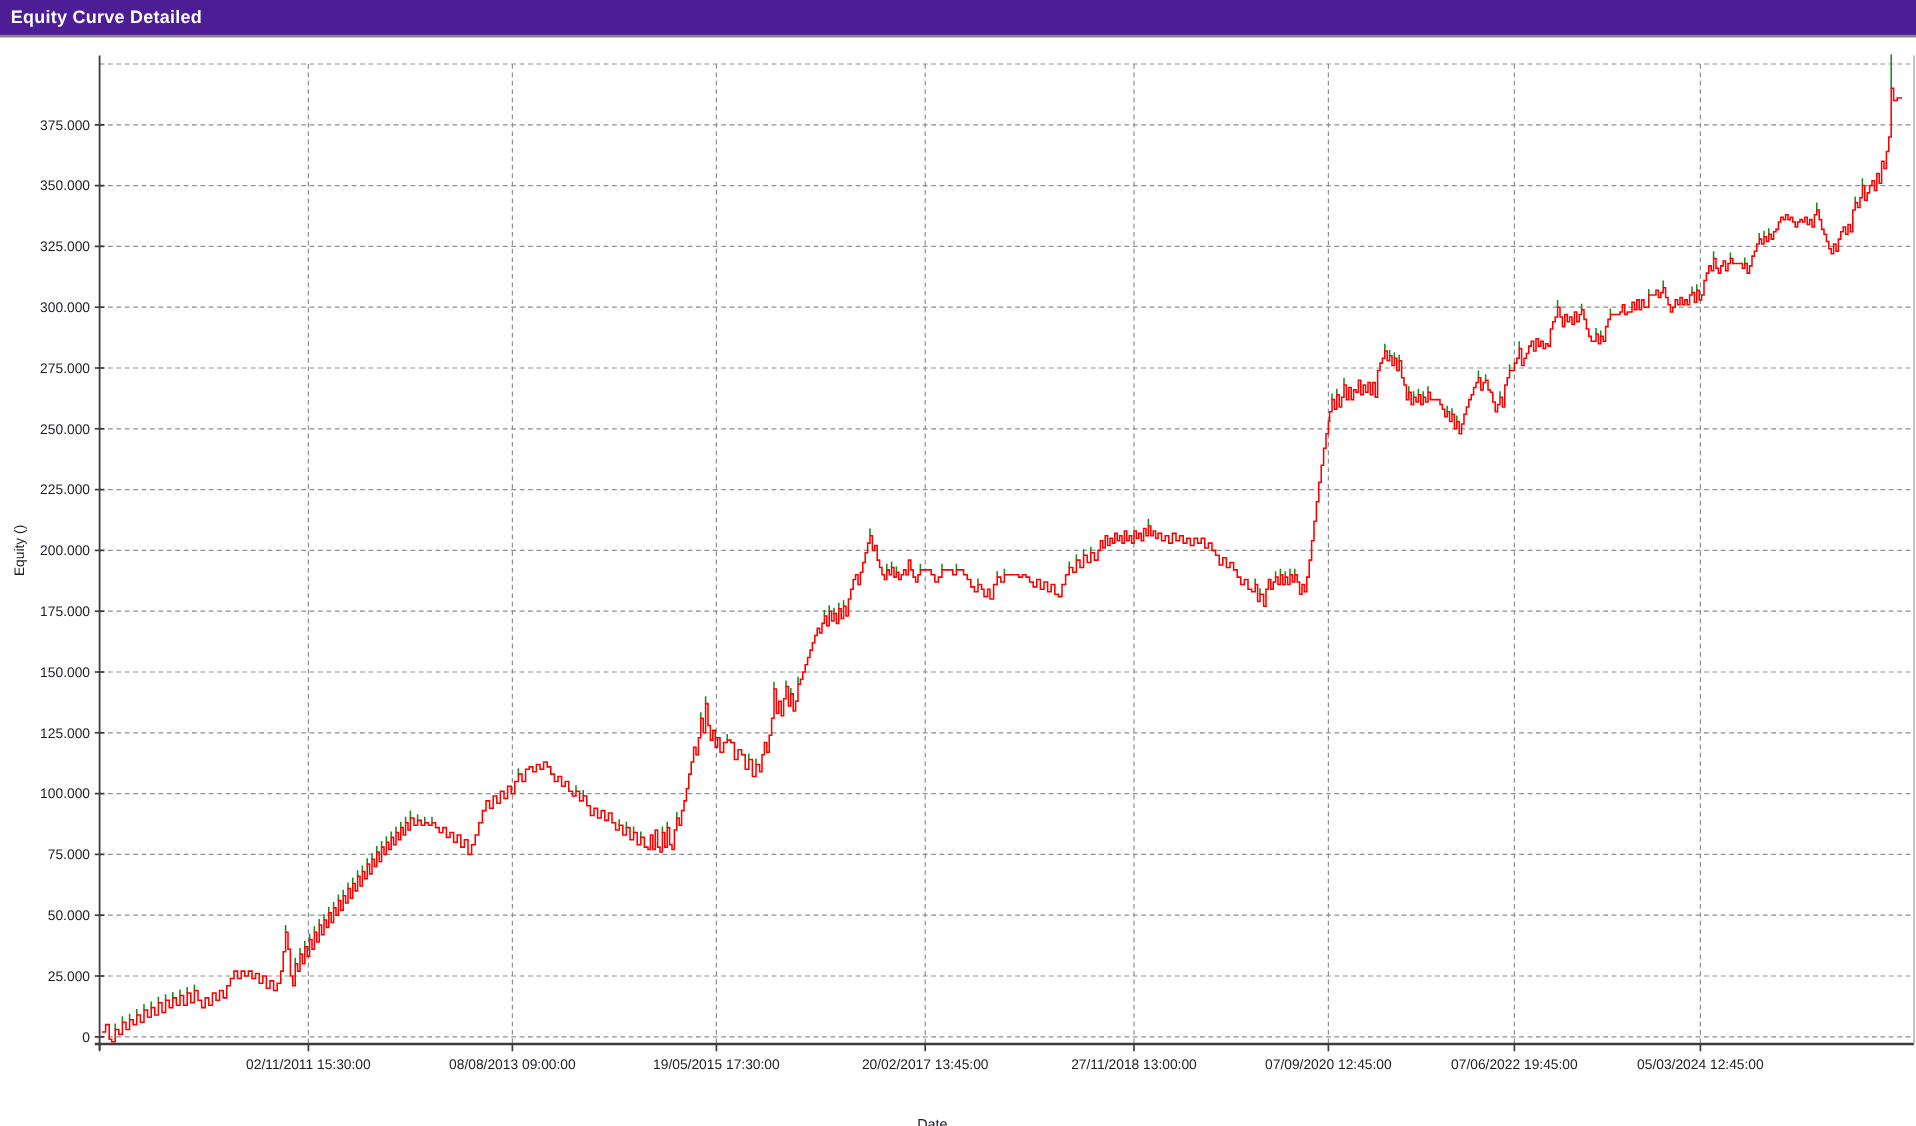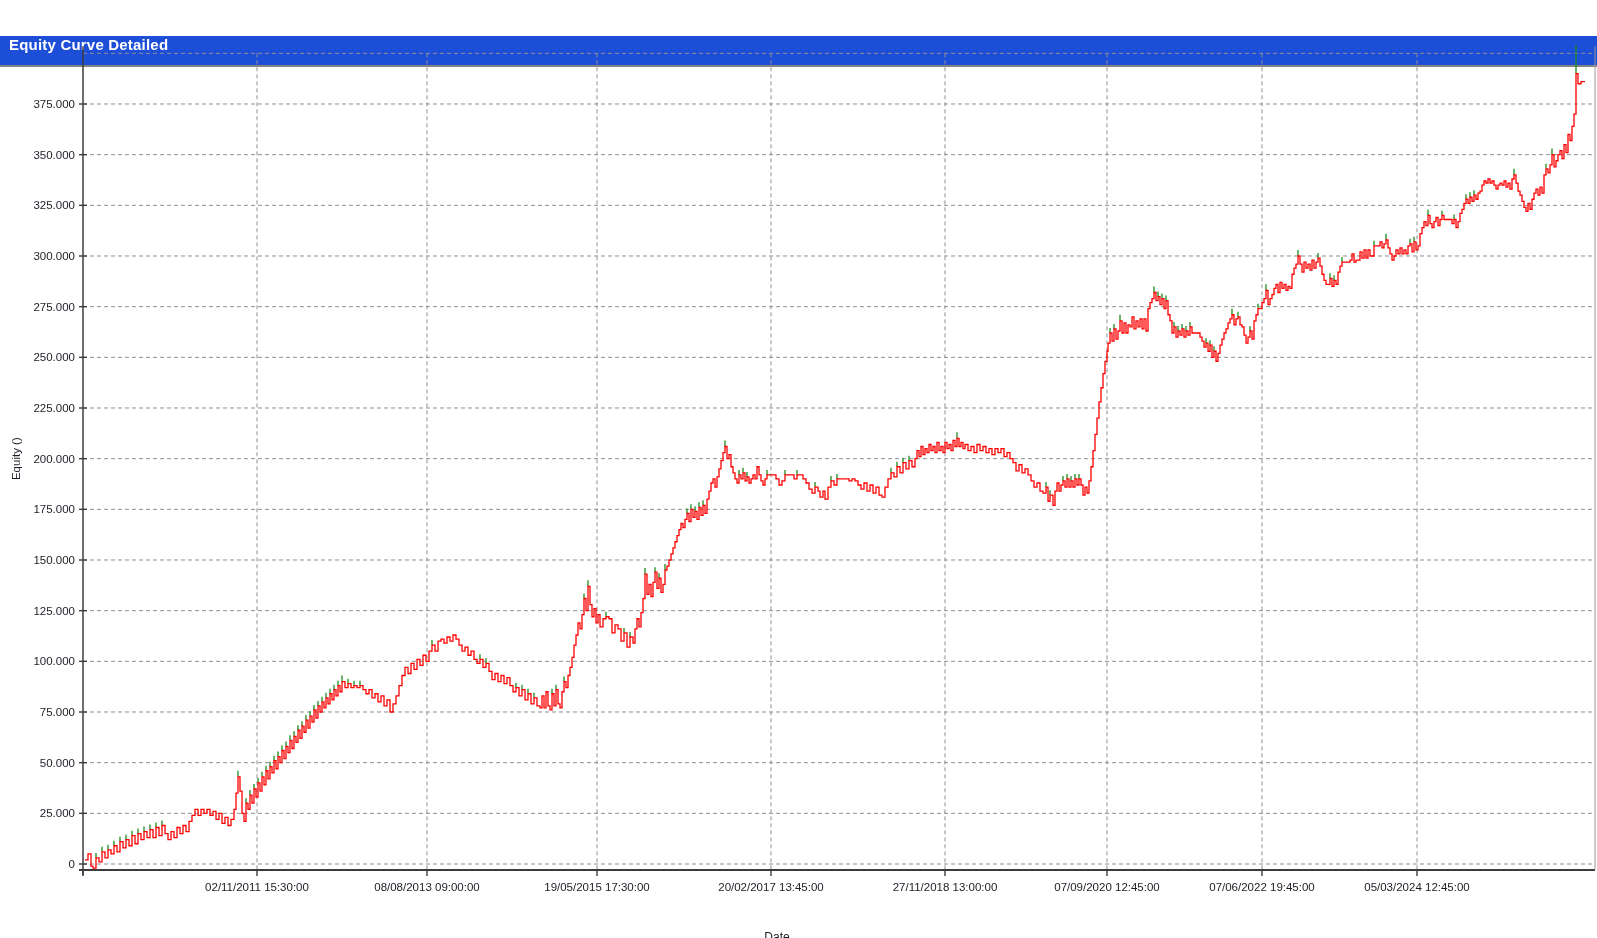--- a/index.html
+++ b/index.html
@@ -1,18 +1,18 @@
 <!DOCTYPE html>
 <html><head>
 <meta charset="utf-8">
 <style>
   html,body{margin:0;padding:0;background:#ffffff;width:1597px;height:938px;overflow:hidden;
     font-family:"Liberation Sans","DejaVu Sans",sans-serif;}
-  .titlebar{position:absolute;left:0;top:0;width:1597px;height:31px;background:#1d4ed8;
-    border-bottom:2px solid #848484;box-sizing:border-box;display:flex;align-items:flex-start;margin-top:36px;}
+  .titlebar{position:absolute;left:0;top:0;width:1597px;height:31px;background:#4c1d95;
+    border-bottom:2px solid #848484;box-sizing:border-box;display:flex;align-items:center;}
   .titlebar .t{color:#ffffff;font-size:15px;font-weight:bold;padding-left:9px;letter-spacing:.2px;}
   .chartwrap{position:absolute;left:0;top:33px;width:1597px;height:905px;}
   svg{position:absolute;left:0;top:0;}
   .xlab{position:absolute;top:897px;left:0;width:1554px;text-align:center;
     font-size:12px;color:#1c1c26;}
 </style>
 </head>
 <body>
 
 <div class="titlebar">

